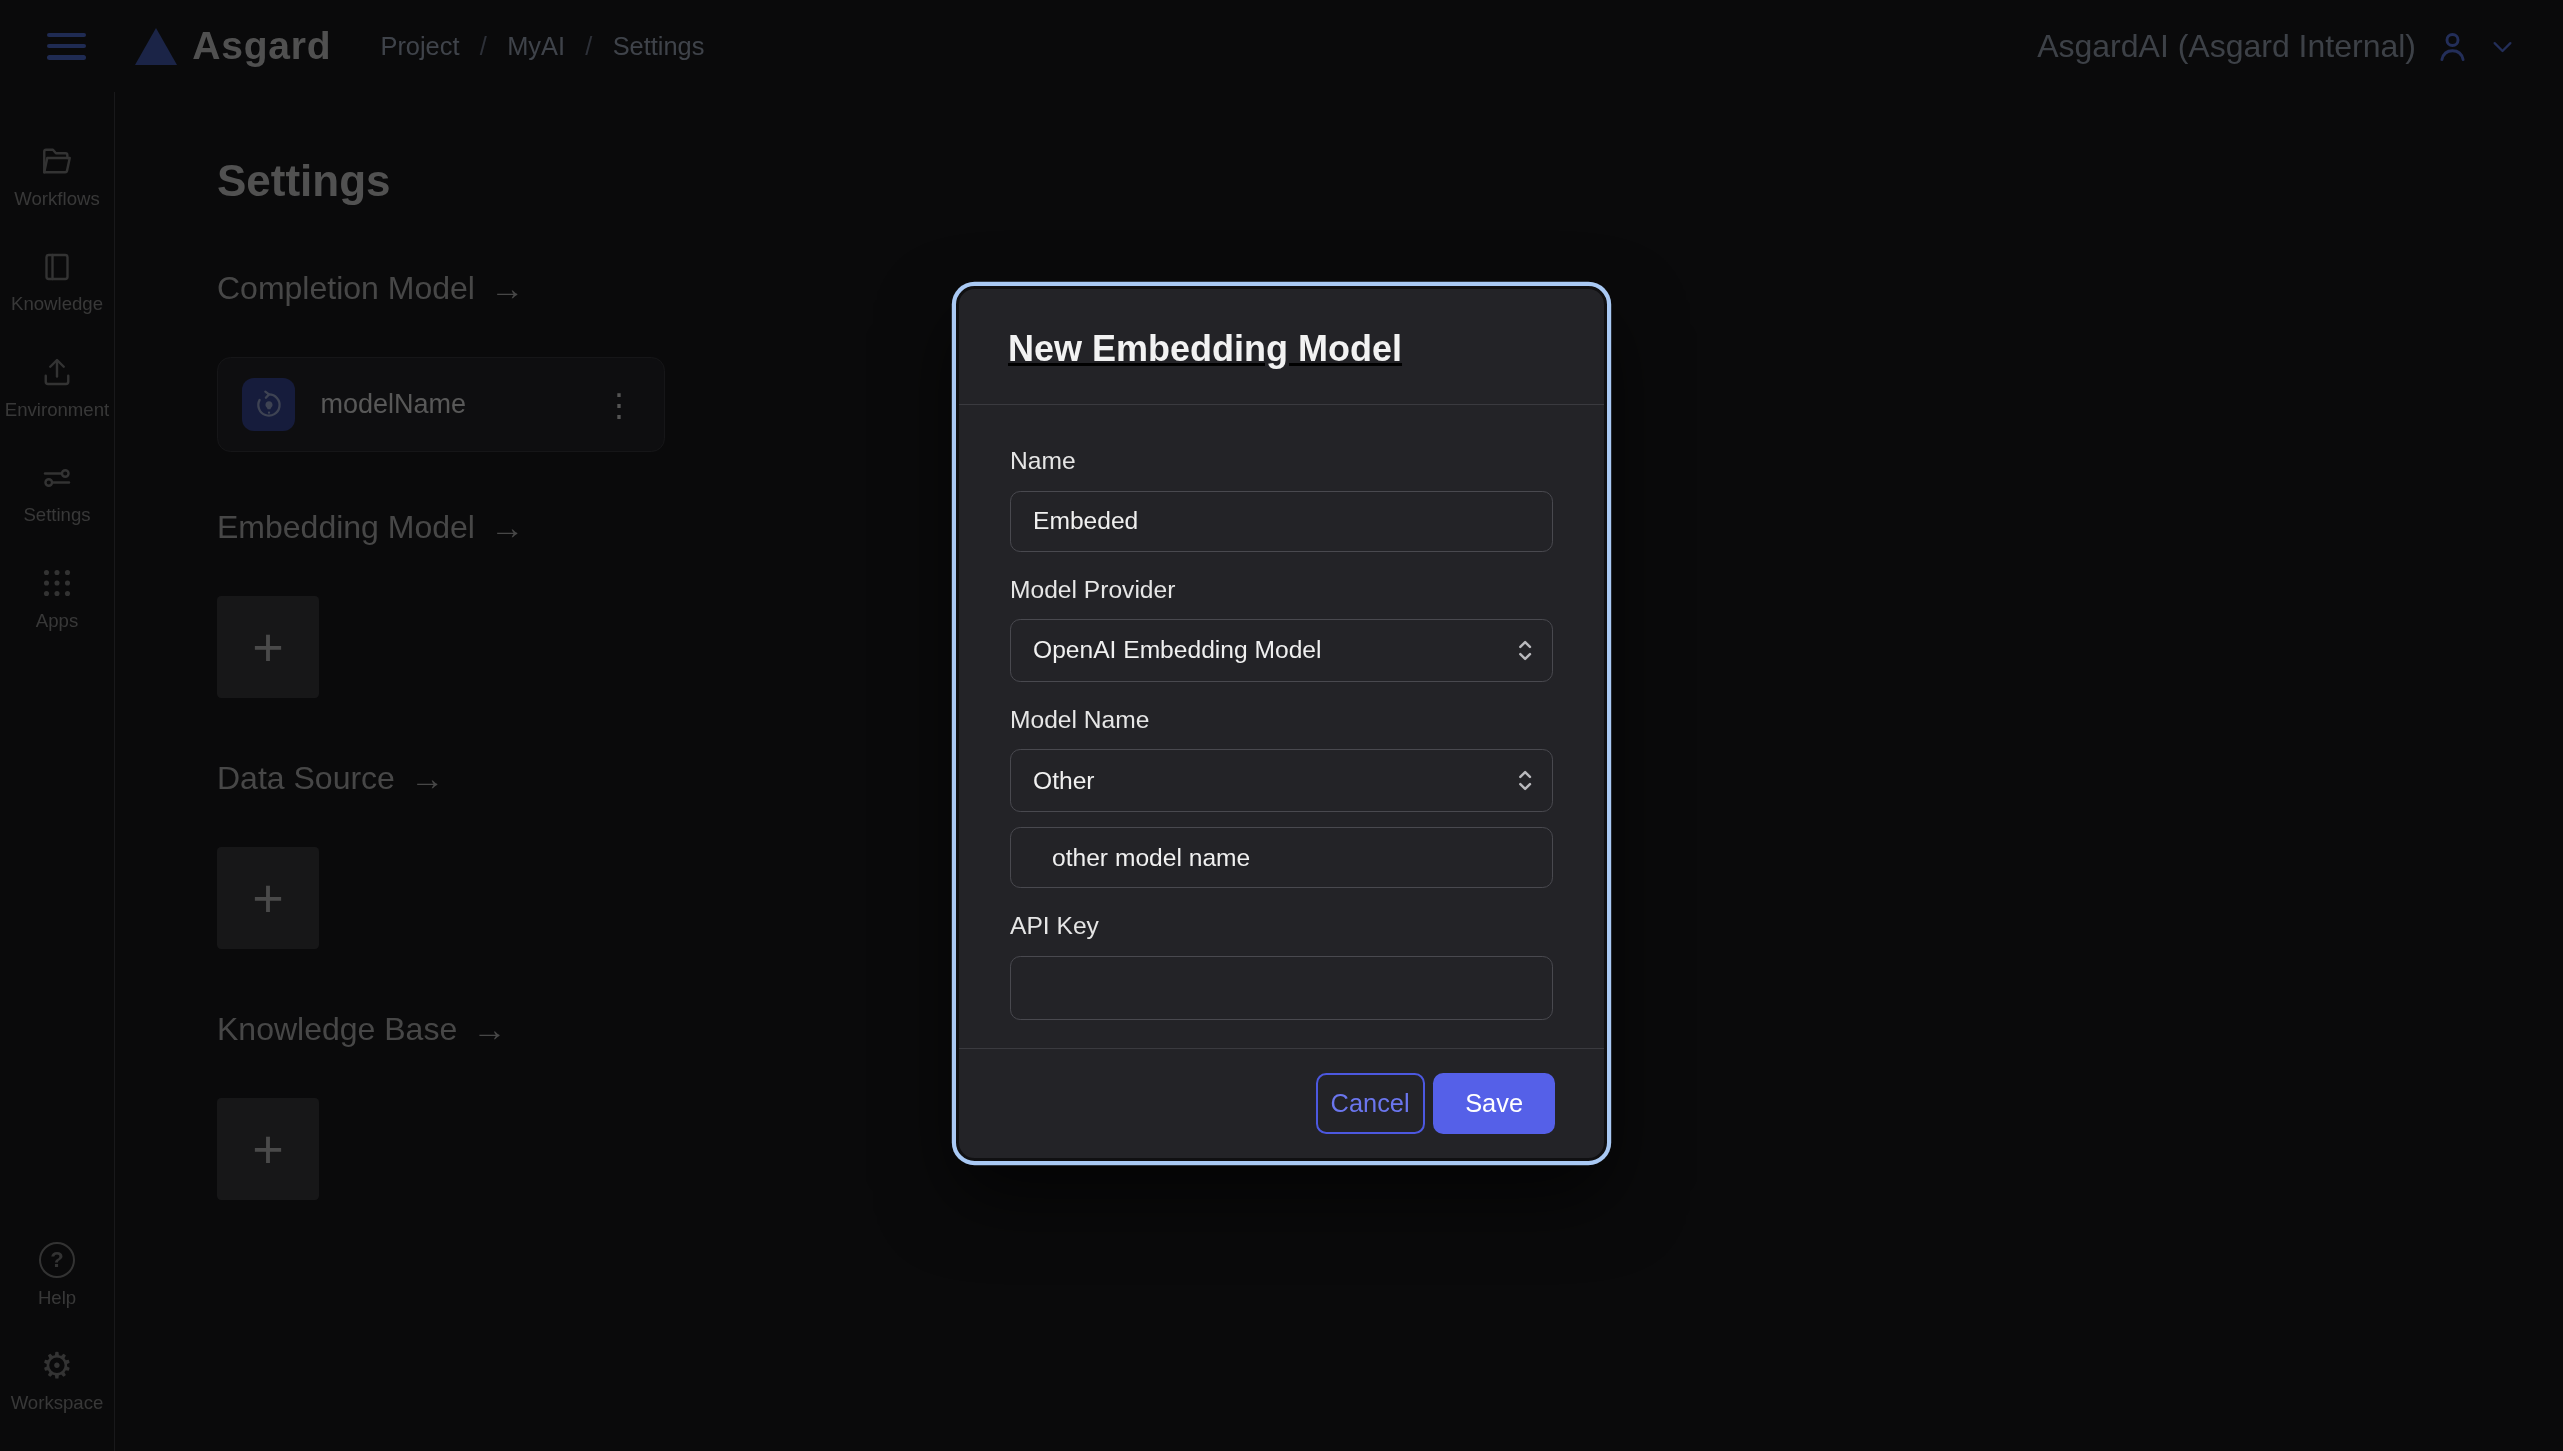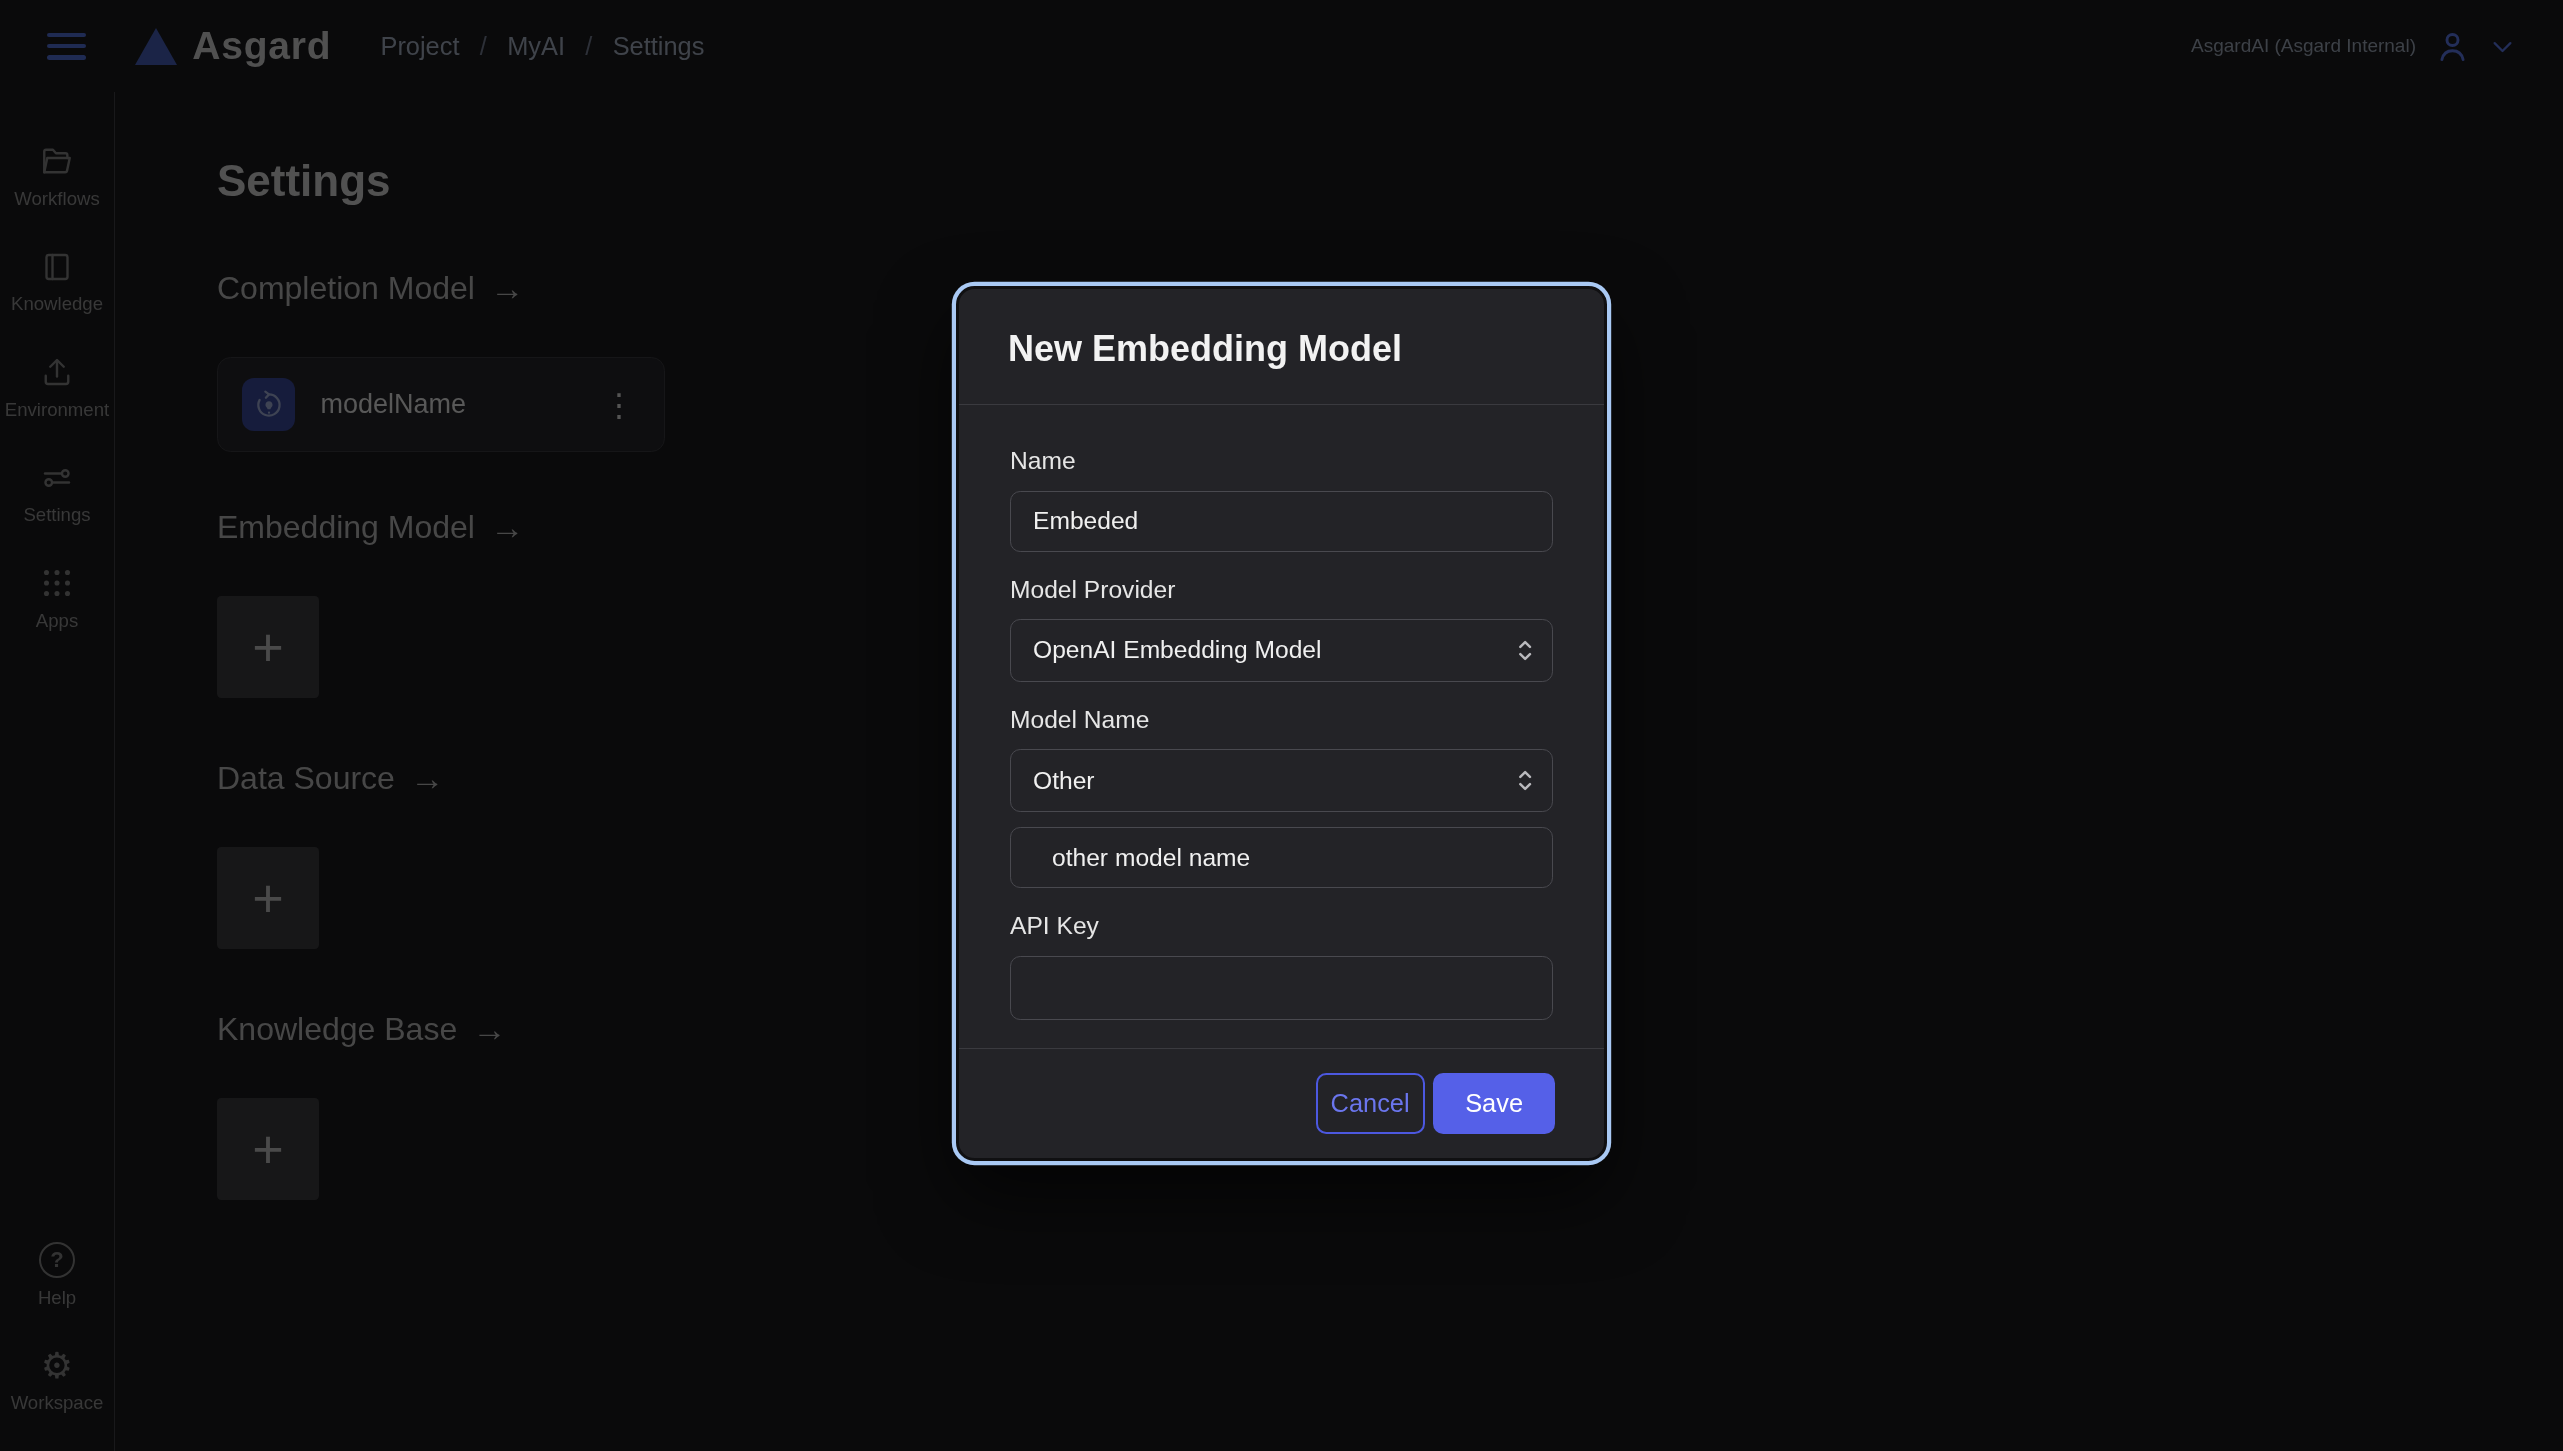--- a/index.html
+++ b/index.html
@@ -15,21 +15,21 @@
   .hamburger span { display:block; height:4.2px; border-radius:2.5px; background:#3f56a6; }
   .logo-group { display:flex; align-items:center; margin-left:49px; }
   .logo-triangle { width:0; height:0; border-left:21px solid transparent;
                    border-right:21px solid transparent; border-bottom:37px solid #36498e; }
   .brand { font-size:39px; font-weight:600; color:#a0a0a0; margin-left:15.3px; letter-spacing:0.8px; }
   .breadcrumb { display:flex; align-items:center; gap:20.3px; margin-left:49px;
                 font-size:25.4px; color:#7e8694; }
   .breadcrumb .sep { color:#5a6070; }
   .breadcrumb .crumb { cursor:pointer; }
   .topbar-right { margin-left:auto; display:flex; align-items:center; gap:17px; }
-  .account-label { font-size:19px; color:#7a828f; }
+  .account-label { font-size:32px; color:#7a828f; }
   .icon-stroke { fill:none; stroke-linecap:round; stroke-linejoin:round; }
 
   
   .sidebar { position:absolute; top:92px; left:0; bottom:0; width:115px;
              border-right:1.7px solid #323236; display:flex; flex-direction:column;
              align-items:center; padding-top:51px; background:#141416; }
   .side-item { display:flex; flex-direction:column; align-items:center;
                width:100%; margin-bottom:39px; cursor:pointer; }
   .side-item svg { width:36px; height:36px; stroke:#666; stroke-width:1.6; }
   .side-item .glyph { font-size:36px; color:#666; line-height:1; }
@@ -60,21 +60,21 @@
                display:flex; align-items:center; justify-content:center;
                font-size:54px; font-weight:200; color:#949494; cursor:pointer;
                margin-bottom:61px; }
 
   
   .overlay { position:absolute; inset:0; background:rgba(0,0,0,0.5); z-index:10; }
   .modal { position:absolute; left:956px; top:286px; width:651px; height:875px;
            background:#232327; border:3.4px solid #101012; border-radius:18.6px;
            box-shadow:0 0 0 4.2px #a9c9f4, 0 34px 76px rgba(0,0,0,0.65);
            z-index:20; display:flex; flex-direction:column; }
-  .modal-header { padding:39px 49px 34px; border-bottom:1.7px solid #3a3a3f; }
+  .modal-header { padding:39px 49px 34px; border-bottom:1.7px solid #3a3a3f;text-decoration:underline; }
   .modal-title { font-size:36px; font-weight:600; color:#f2f2f2; }
   .modal-body { flex:1; padding:20.3px 51px 0; }
   .field-label { font-size:24.6px; color:#e6e6e6; margin:24px 0 15.3px; }
   .field-label:first-child { margin-top:22px; }
   .text-input { width:100%; height:61px; background:transparent; border:1.7px solid #49494f;
                 border-radius:10.2px; color:#f0f0f0; font-size:24.6px; padding:0 22px;
                 font-family:"Liberation Sans", sans-serif; outline:none; }
   .text-input.tall { height:64px; }
   .select { width:100%; height:63px; border:1.7px solid #49494f; border-radius:10.2px;
             display:flex; align-items:center; justify-content:space-between;

